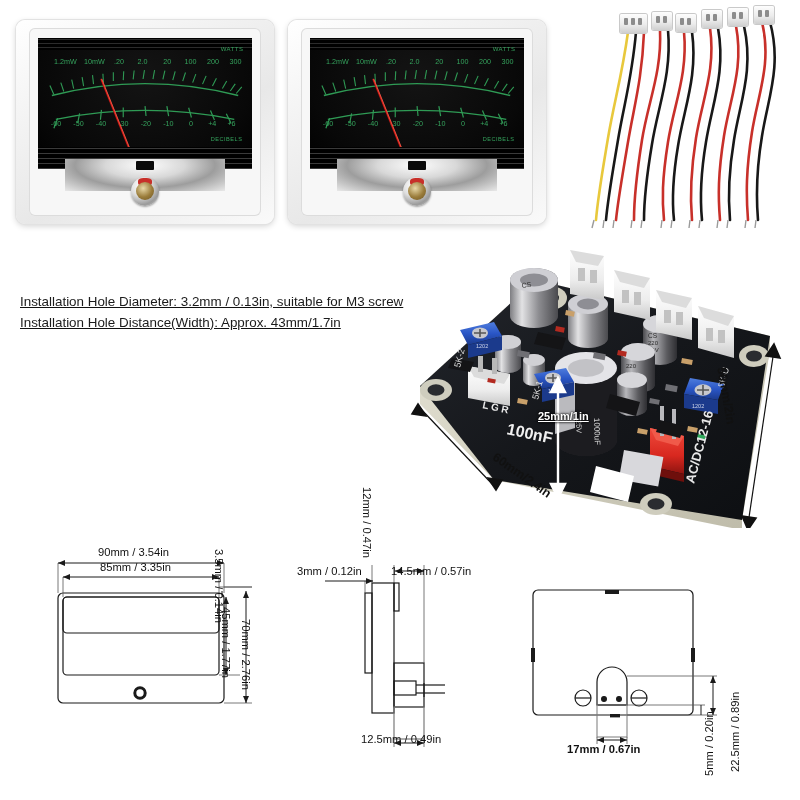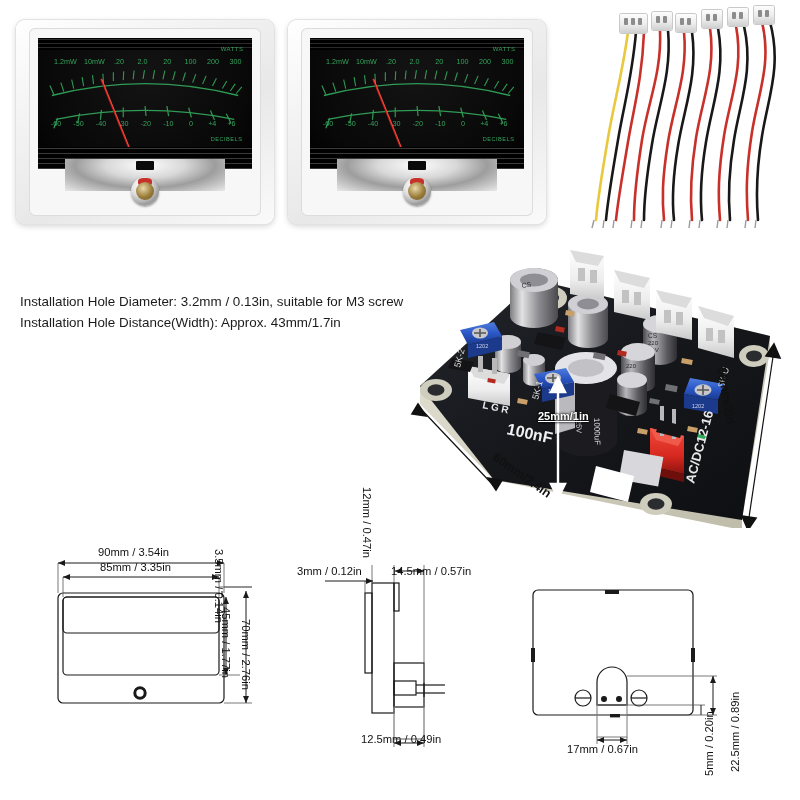--- a/index.html
+++ b/index.html
@@ -262,21 +262,21 @@
   <div class="conn" style="left:142px;top:2px;width:20px;height:18px;">
     <b style="left:4px;top:4px;width:4px;height:7px;"></b>
     <b style="left:11px;top:4px;width:4px;height:7px;"></b>
   </div>
   <div class="conn" style="left:168px;top:0px;width:20px;height:18px;">
     <b style="left:4px;top:4px;width:4px;height:7px;"></b>
     <b style="left:11px;top:4px;width:4px;height:7px;"></b>
   </div>
 </div>
 
-<div class="abs" style="left:20px;top:292px;width:470px;">
+<div class="abs" style="left:20px;top:292px;width:470px;text-decoration:underline;">
   <div class="spec">Installation Hole Diameter: 3.2mm / 0.13in, suitable for M3 screw</div>
   <div class="spec">Installation Hole Distance(Width): Approx. 43mm/1.7in</div>
 </div>
 
 <div class="pcbwrap" style="left:398px;top:238px;width:400px;height:290px;">
   <svg width="400" height="290" viewBox="0 0 400 290">
     <defs>
       <linearGradient id="brd" x1="0" y1="0" x2="1" y2="1">
         <stop offset="0" stop-color="#23262c"></stop>
           <stop offset="0.5" stop-color="#15171b"></stop>
@@ -620,16 +620,16 @@
       <path d="M196 145 L196 155"></path>
       <path d="M208 116 L208 155"></path>
     </g>
     <g fill="#1a1a1a">
       <path d="M92 180 L99 177 L99 183 Z"></path>
         <path d="M122 180 L115 177 L115 183 Z"></path>
       <path d="M208 116 L205 123 L211 123 Z"></path>
         <path d="M208 155 L205 148 L211 148 Z"></path>
     </g>
   </svg>
-  <span class="dl" style="left:62px;top:183px;">17mm / 0.67in</span>
+  <span class="dl" style="left:62px;top:183px;font-weight:bold;">17mm / 0.67in</span>
   <span class="dl v" style="left:198px;top:216px;transform:rotate(-90deg);">5mm / 0.20in</span>
   <span class="dl v" style="left:224px;top:212px;transform:rotate(-90deg);">22.5mm / 0.89in</span>
 </div>
 
 </body></html>

